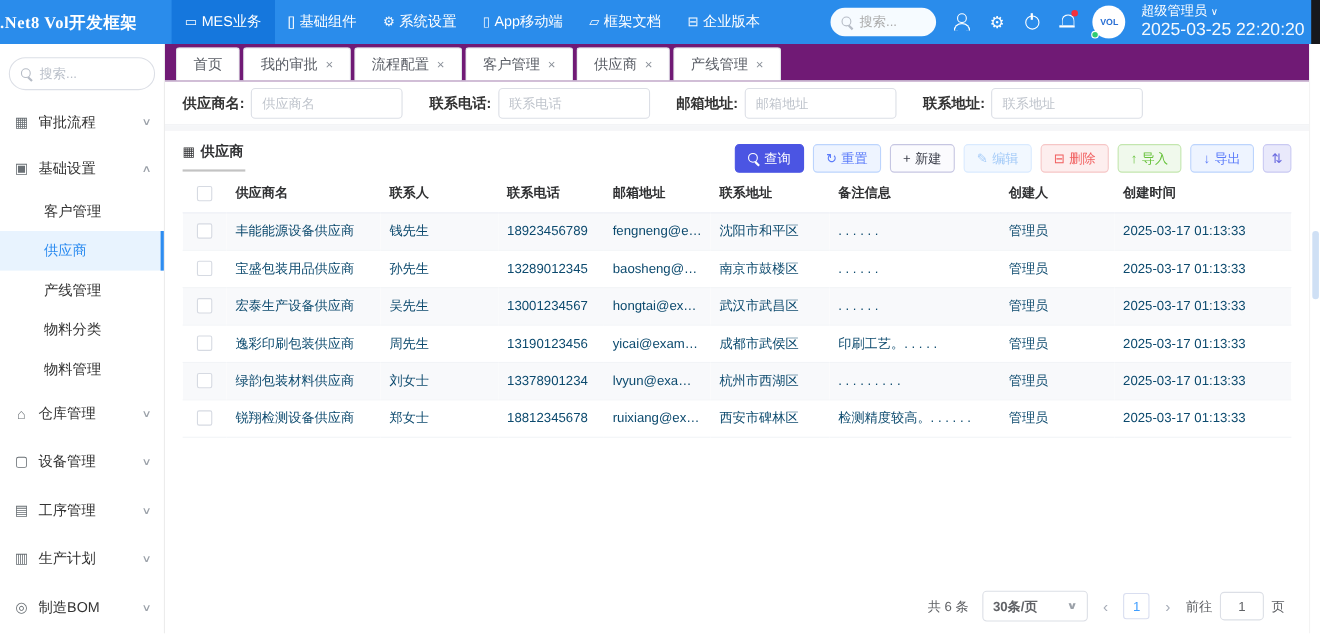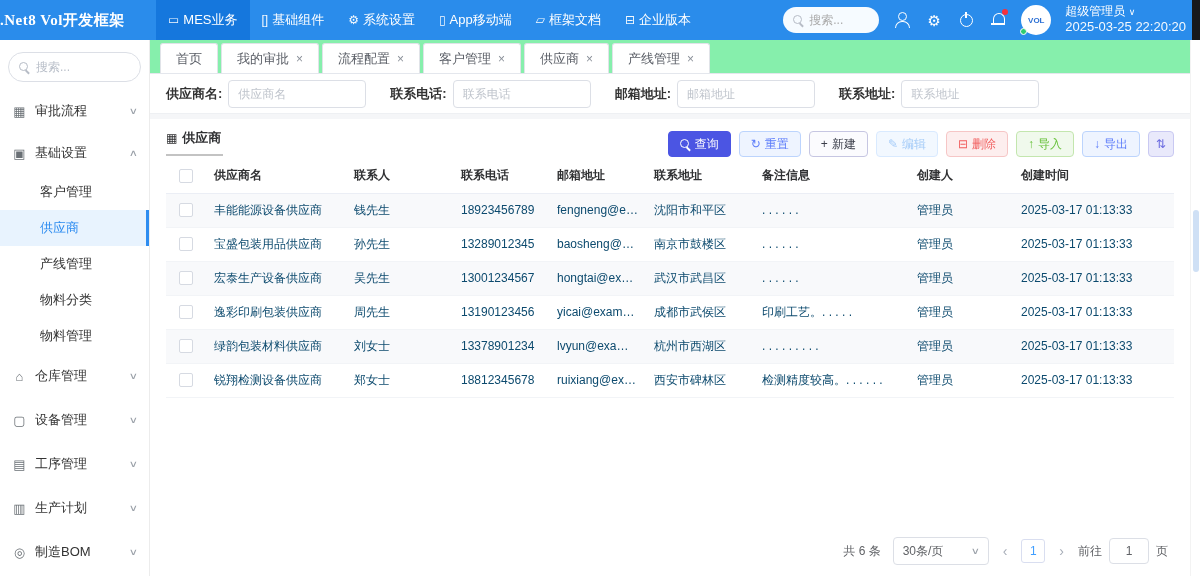--- a/index.html
+++ b/index.html
@@ -30,21 +30,21 @@
   .i-power::after { content:""; position:absolute; width:1.5px; height:6px; background:#fff; top:1px; left:8px; }
   .i-bell::before { content:""; position:absolute; width:10px; height:9px; border:1.5px solid #fff; border-bottom:none; border-radius:6px 6px 0 0; top:2px; left:4px; }
   .i-bell::after { content:""; position:absolute; width:14px; height:1.5px; background:#fff; top:12px; left:2px; }
   .badge-dot { position:absolute; top:-2px; right:-1px; width:6px; height:6px; background:#f5313d; border-radius:50%; }
   .avatar-wrap { position:relative; width:30px; height:30px; }
   .avatar { width:30px; height:30px; border-radius:50%; background:#fff; color:#2a6fd4; font-size:8px; font-weight:bold; display:flex; align-items:center; justify-content:center; cursor:pointer; border:2px solid rgba(255,255,255,.7); }
   .status-dot { position:absolute; bottom:0; left:-1px; width:7px; height:7px; background:#2ecc71; border-radius:50%; border:1px solid #fff; }
   .user-block { line-height:1.25; cursor:pointer; }
   .user-name { font-size:12px; font-weight:normal; white-space:nowrap; }
   .user-caret { font-size:9px; }
-  .user-time { font-size:13px; opacity:.95; white-space:nowrap;text-align:right; }
+  .user-time { font-size:16px; opacity:.95; white-space:nowrap;text-align:right; }
   .corner-dark { position:absolute; right:0; top:0; width:8px; height:40px; background:#17181c; }
 
   
   .body { flex:1; display:flex; min-height:0; }
 
   
   .sidebar { width:150px; background:#fff; border-right:1px solid #ececec; padding-top:12px; overflow:hidden; }
   .side-search { margin:0 8px 8px 8px; height:30px; border:1px solid #dcdfe6; border-radius:15px; display:flex; align-items:center; gap:6px; padding:0 10px; background:#fff; }
   .side-search input { border:none; outline:none; width:90px; font-size:12px; color:#333; }
   .side-search input::placeholder { color:#b9bfc9; }
@@ -53,21 +53,21 @@
   .ng-glyph { font-size:13px; color:#6a7075; width:15px; text-align:center; }
   .ng-label { flex:1; white-space:nowrap; }
   .chev { font-size:9px; color:#9aa0a8; transform:scaleX(1.4); }
   .nav-child { height:36px; display:flex; align-items:center; padding-left:40px; font-size:13px; color:#333; cursor:pointer; position:relative; }
   .nav-child.active { background:#e8f3fe; color:#2d8cf0; }
   .nav-child.active::after { content:""; position:absolute; right:0; top:0; width:3px; height:100%; background:#2d8cf0; }
 
   
   .main { flex:1; display:flex; flex-direction:column; min-width:0; background:#fff; }
 
-  .tabbar { height:34px; border-bottom:1px solid #e4e7ed; display:flex; align-items:flex-end; padding:0 0 0 10px; background:#86efac; }
+  .tabbar { height:34px; border-bottom:1px solid #e4e7ed; display:flex; align-items:flex-end; padding:0 0 0 10px; background:#701a75; }
   .tab { height:30px; display:flex; align-items:center; gap:7px; padding:0 15px; border:1px solid #e0e3e8; border-bottom:none; background:#fff; font-size:13px; color:#5a5e66; cursor:pointer; margin-right:3px; border-radius:3px 3px 0 0; white-space:nowrap; }
   .tab-close { font-size:12px; color:#8a9099; cursor:pointer; line-height:1; }
 
   .filterbar { height:40px; display:flex; align-items:center; padding:0 16px; gap:10px; border-bottom:1px solid #eef0f3; }
   .filter-item { display:flex; align-items:center; gap:6px; margin-right:14px; }
   .filter-label { font-size:13px; color:#333; font-weight:bold; white-space:nowrap; }
   .filter-item input { width:138px; height:28px; border:1px solid #dcdfe6; border-radius:4px; padding:0 9px; font-size:12px; color:#333; outline:none; }
   .filter-item input::placeholder { color:#bfc4cc; }
   .band { height:5px; background:#f5f6f8; }
 
@@ -91,21 +91,21 @@
   thead th { color:#303133; font-weight:bold; border-bottom:1px solid #ebeef5; }
   tbody td { color:#0c4a6e; border-bottom:1px solid #f2f4f7; }
   tbody tr.stripe { background:#f8f9fb; }
   .col-check { width:40px; text-align:center; }
   .checkbox { width:14px; height:14px; border:1px solid #d6dae2; border-radius:2px; background:#fff; display:inline-block; vertical-align:middle; cursor:pointer; }
   td.link { color:#0c4a6e; cursor:pointer; }
 
   .flex-spacer { flex:1; }
 
   .pagination { height:44px; display:flex; align-items:center; justify-content:flex-end; gap:12px; padding:0 22px 6px 0; font-size:12px; color:#606266; }
-  .pg-select { width:96px; height:28px; border:1px solid #dcdfe6; border-radius:4px; display:flex; align-items:center; justify-content:space-between; padding:0 9px; cursor:pointer; color:#606266; }
+  .pg-select { width:96px; height:28px; border:1px solid #dcdfe6; border-radius:4px; display:flex; align-items:center; justify-content:space-between; padding:0 9px; cursor:pointer; color:#606266;font-weight:bold; }
   .pg-arrow { font-size:14px; color:#a7adb8; cursor:pointer; padding:0 2px; }
   .pg-page { min-width:24px; height:24px; border:1px solid #d9def0; border-radius:3px; display:flex; align-items:center; justify-content:center; color:#409eff; cursor:pointer; }
   .pg-goto { display:flex; align-items:center; gap:7px; }
   .pg-goto input { width:40px; height:26px; border:1px solid #dcdfe6; border-radius:4px; text-align:center; font-size:12px; color:#606266; outline:none; }
 
   
   .gutter { width:10px; background:#fff; position:relative; border-left:1px solid #f3f3f3; }
   .thumb { position:absolute; top:170px; left:2px; width:6px; height:62px; background:#cfe0f5; border-radius:3px; cursor:pointer; }
 </style>
 </head>

